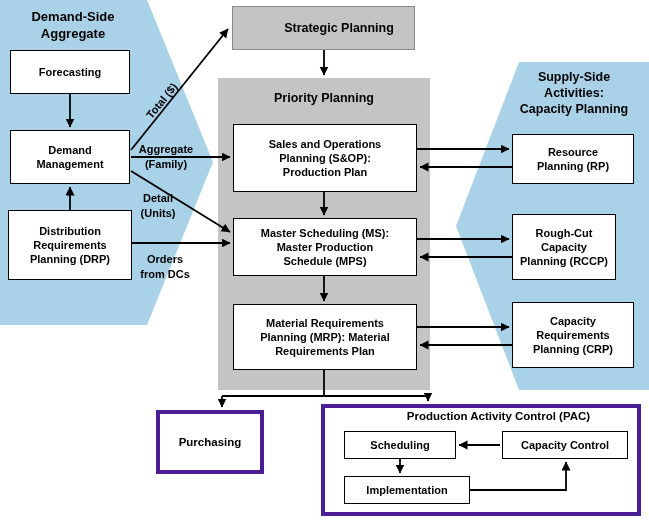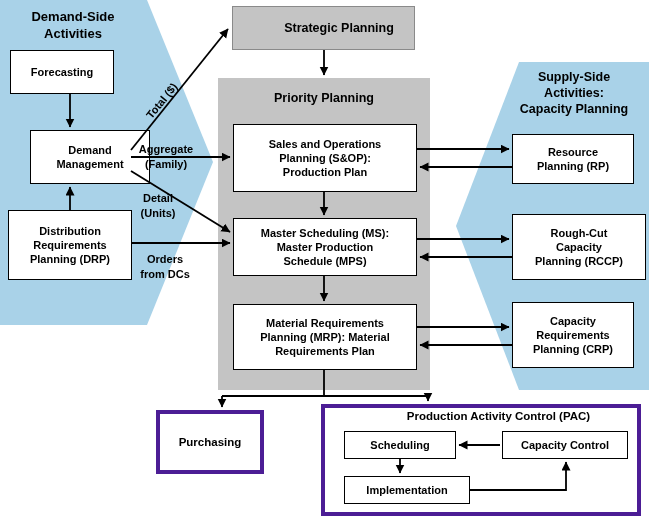--- a/index.html
+++ b/index.html
@@ -29,48 +29,48 @@
 <div id="canvas">
 
   <svg class="layer" width="649" height="521">
     <polygon points="0,0 147,0 213,162 147,325 0,325" fill="#A9D2E8"></polygon>
     <polygon points="649,62 519,62 456,226 519,390 649,390" fill="#A9D2E8"></polygon>
   </svg>
 
   <div class="gray-container" style="left:218px; top:78px; width:212px; height:312px;"></div>
 
   <div class="box title" style="left:8px; top:6px; width:130px; height:40px; font-size:13px; display:flex; align-items:center; justify-content:center;">Demand-Side
-Activities</div>
+Aggregate</div>
   <div class="box title" style="left:218px; top:88px; width:212px; height:20px; font-size:12.5px; display:flex; align-items:center; justify-content:center;">Priority Planning</div>
   <div class="box title" style="left:498px; top:64px; width:152px; height:58px; font-size:12.5px; display:flex; align-items:center; justify-content:center;">Supply-Side
 Activities:
 Capacity Planning</div>
 
-  <div class="box wb" style="left:10px; top:50px; width:104px; height:44px;">Forecasting</div>
-  <div class="box wb" style="left:10px; top:130px; width:120px; height:54px;margin-left:20px;">Demand
+  <div class="box wb" style="left:10px; top:50px; width:120px; height:44px;">Forecasting</div>
+  <div class="box wb" style="left:10px; top:130px; width:120px; height:54px;">Demand
 Management</div>
   <div class="box wb" style="left:8px; top:210px; width:124px; height:70px;">Distribution
 Requirements
 Planning (DRP)</div>
 
   <div class="box grayfill" style="left:232px; top:6px; width:183px; height:44px;">Strategic Planning</div>
 
   <div class="box wb" style="left:233px; top:124px; width:184px; height:68px;">Sales and Operations
 Planning (S&amp;OP):
 Production Plan</div>
   <div class="box wb" style="left:233px; top:218px; width:184px; height:58px;">Master Scheduling (MS):
 Master Production
 Schedule (MPS)</div>
   <div class="box wb" style="left:512px; top:134px; width:122px; height:50px;">Resource
 Planning (RP)</div>
 
   <div class="box wb" style="left:233px; top:304px; width:184px; height:66px;">Material Requirements
 Planning (MRP): Material
 Requirements Plan</div>
-  <div class="box wb" style="left:512px; top:214px; width:134px; height:66px;">Rough-Cut
+  <div class="box wb" style="left:512px; top:214px; width:104px; height:66px;">Rough-Cut
 Capacity
 Planning (RCCP)</div>
   <div class="box wb" style="left:512px; top:302px; width:122px; height:66px;">Capacity
 Requirements
 Planning (CRP)</div>
 
   <div class="flow-label rotated" style="left:162px; top:101px;">Total ($)</div>
   <div class="flow-label" style="left:166px; top:157px;">Aggregate
 (Family)</div>
   <div class="flow-label" style="left:158px; top:206px;">Detail

